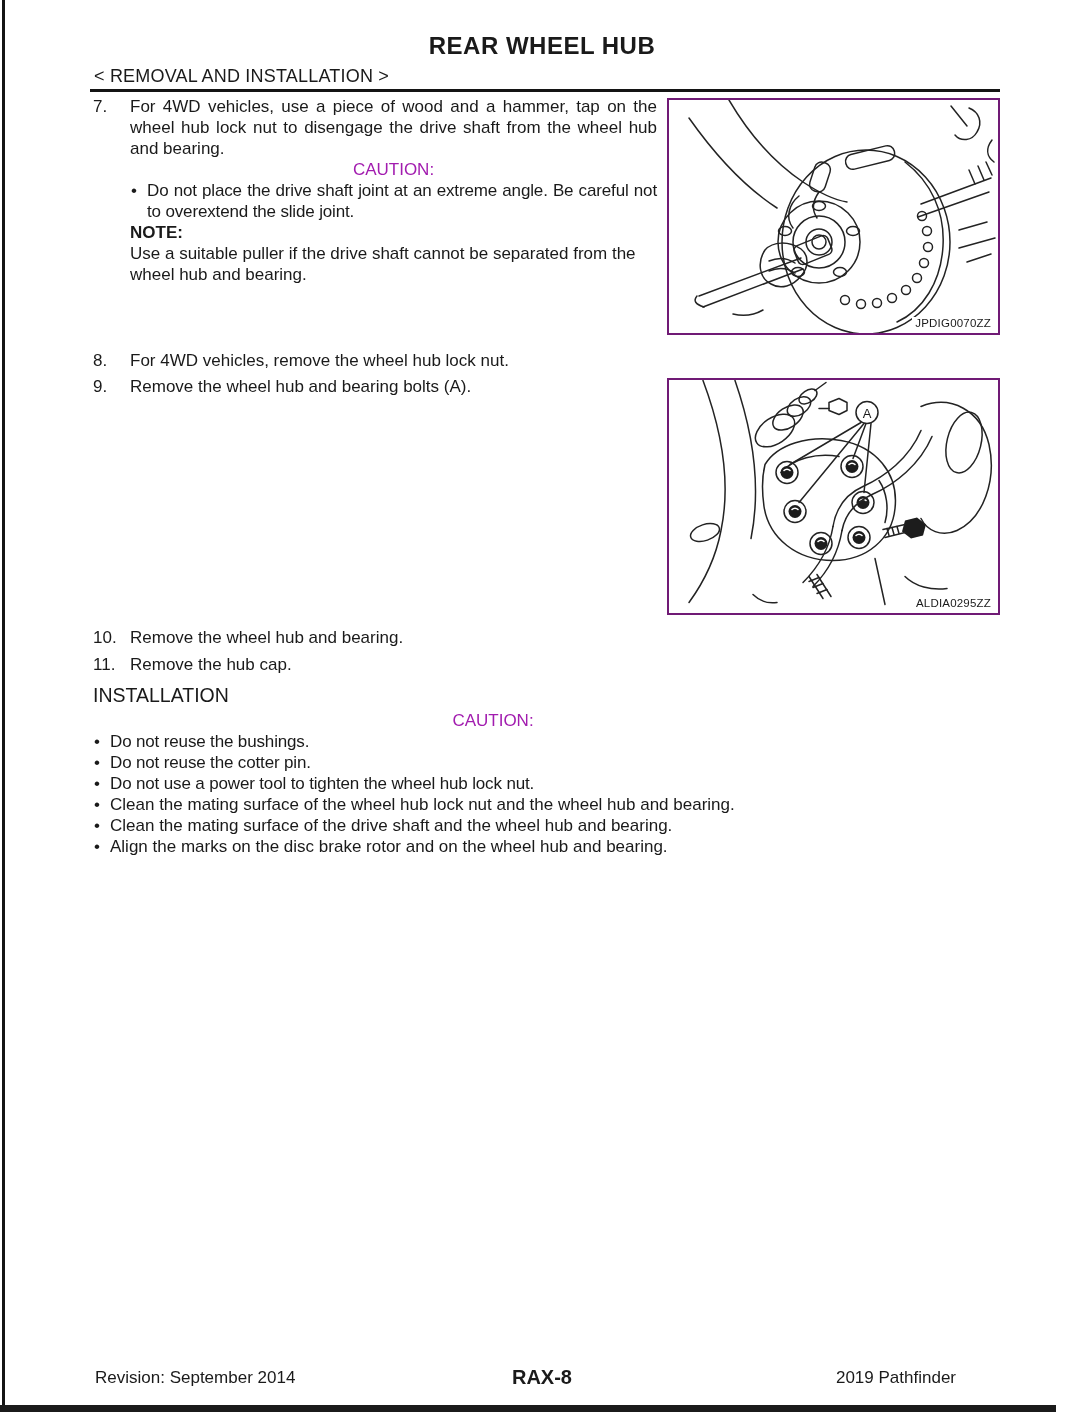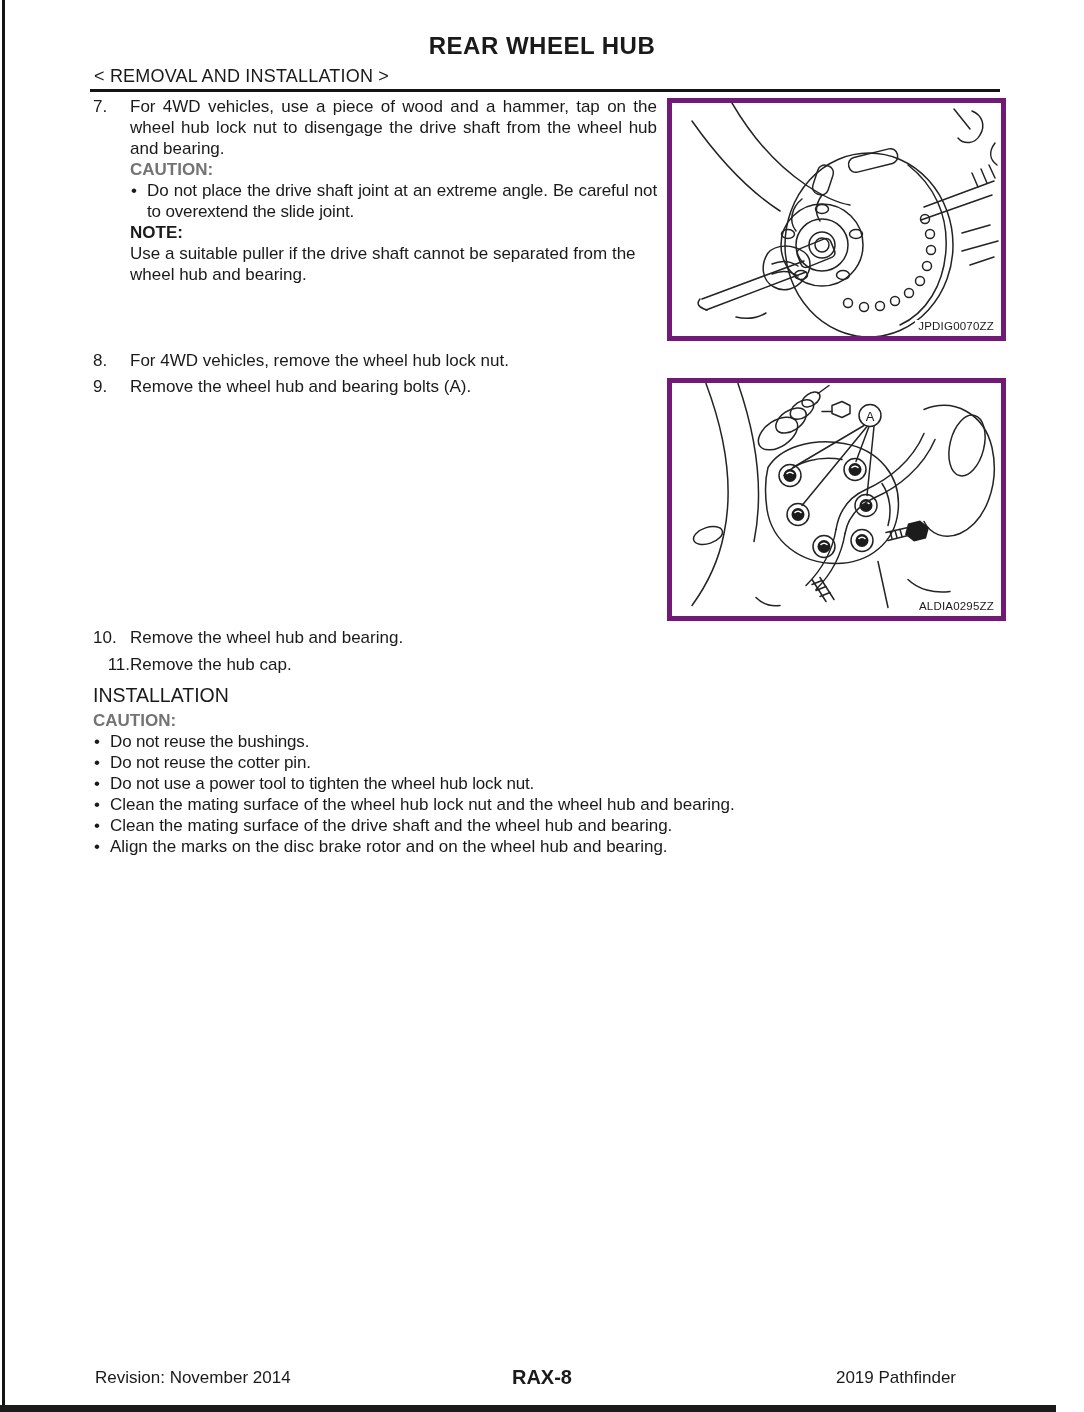--- a/index.html
+++ b/index.html
@@ -17,30 +17,30 @@
     position:absolute;left:0;top:32px;width:1084px;
     text-align:center;font-size:24px;font-weight:bold;letter-spacing:.5px;
   }
   .section-header{position:absolute;left:94px;top:66px;font-size:18px;letter-spacing:.2px;}
   .header-rule{position:absolute;left:90px;top:89px;width:910px;height:3px;background:#141414;}
   .step{position:absolute;display:flex;}
   .step .num{flex:0 0 37px;font-size:17px;line-height:21px;}
   .step .stext{font-size:17px;line-height:21px;}
   .step7-body{width:527px;}
   .justify{text-align:justify;}
-  .caution-label{color:#737373;font-weight:bold;font-size:17px;line-height:21px;}
+  .caution-label{color:#a21caf;font-weight:normal;font-size:17px;line-height:21px;text-align:center;}
   .note-label{font-weight:bold;font-size:17px;line-height:21px;}
   ul.plainlist{list-style:none;margin:0;padding:0;}
   ul.plainlist li{position:relative;padding-left:17px;font-size:17px;line-height:21px;}
   ul.plainlist li::before{content:"\2022";position:absolute;left:1px;}
   .bold-item{font-weight:normal;letter-spacing:-0.15px;}
 
   .figure{
     position:absolute;left:667px;width:329px;height:233px;
-    border:5px solid #701a75;background:#ffffff;box-sizing:content-box;
+    border:2px solid #701a75;background:#ffffff;box-sizing:content-box;
   }
   .figure svg{position:absolute;left:0;top:0;width:329px;height:233px;}
   .fig-label{
     position:absolute;right:7px;bottom:4px;
     font-size:11.5px;letter-spacing:.2px;color:#1a1a1a;background:#fff;padding-left:3px;
   }
 
   .install-block{position:absolute;left:93px;top:682px;width:800px;}
   .install-heading{font-size:19.5px;line-height:26px;font-weight:normal;margin:0 0 2px 0;}
   .install-intro{font-size:17px;line-height:21px;}
@@ -205,36 +205,36 @@
       </g>
       <text class="callout-text" x="198" y="37">A</text>
     </svg>
     <div class="fig-label">ALDIA0295ZZ</div>
   </div>
 
   <div class="step" style="left:93px;top:627px;">
     <span class="num">10.</span>
     <div class="stext">Remove the wheel hub and bearing.</div>
   </div>
-  <div class="step" style="left:93px;top:654px;text-align:right;">
+  <div class="step" style="left:93px;top:654px;">
     <span class="num">11.</span>
     <div class="stext">Remove the hub cap.</div>
   </div>
 
   <div class="install-block">
     <h2 class="install-heading">INSTALLATION</h2>
     <div class="caution-label">CAUTION:</div>
     <ul class="plainlist">
       <li class="bold-item">Do not reuse the bushings.</li>
       <li class="bold-item">Do not reuse the cotter pin.</li>
       <li class="bold-item">Do not use a power tool to tighten the wheel hub lock nut.</li>
       <li>Clean the mating surface of the wheel hub lock nut and the wheel hub and bearing.</li>
       <li>Clean the mating surface of the drive shaft and the wheel hub and bearing.</li>
       <li>Align the marks on the disc brake rotor and on the wheel hub and bearing.</li>
     </ul>
   </div>
 
-  <div class="footer-left">Revision: November 2014</div>
+  <div class="footer-left">Revision: September 2014</div>
   <div class="footer-center">RAX-8</div>
   <div class="footer-right">2019 Pathfinder</div>
 
   <div class="bottom-bar"></div>
 </div>
 
 </body></html>

